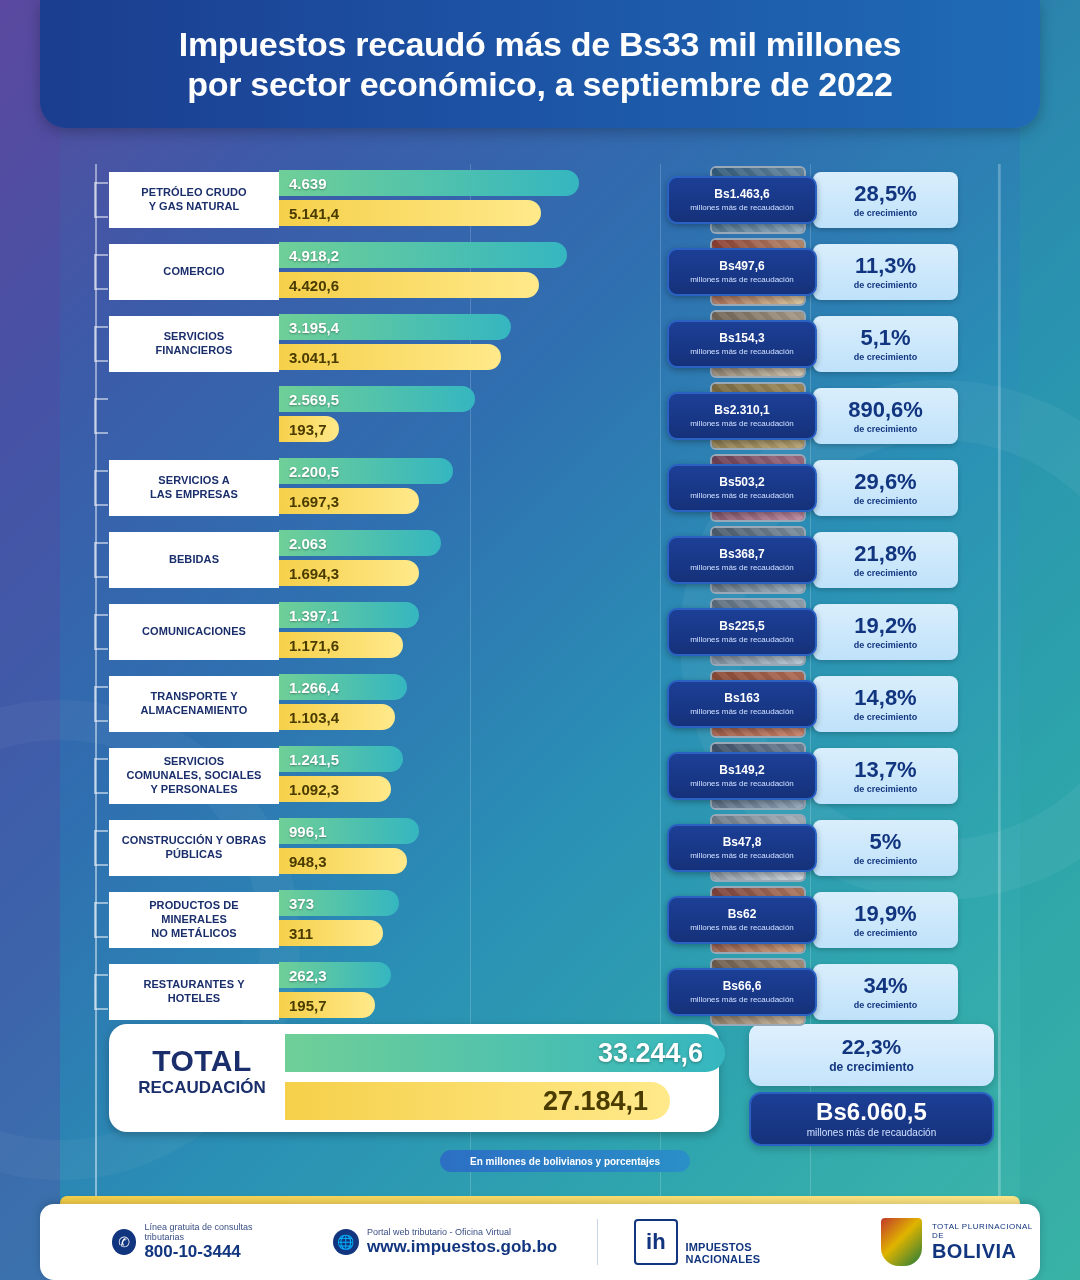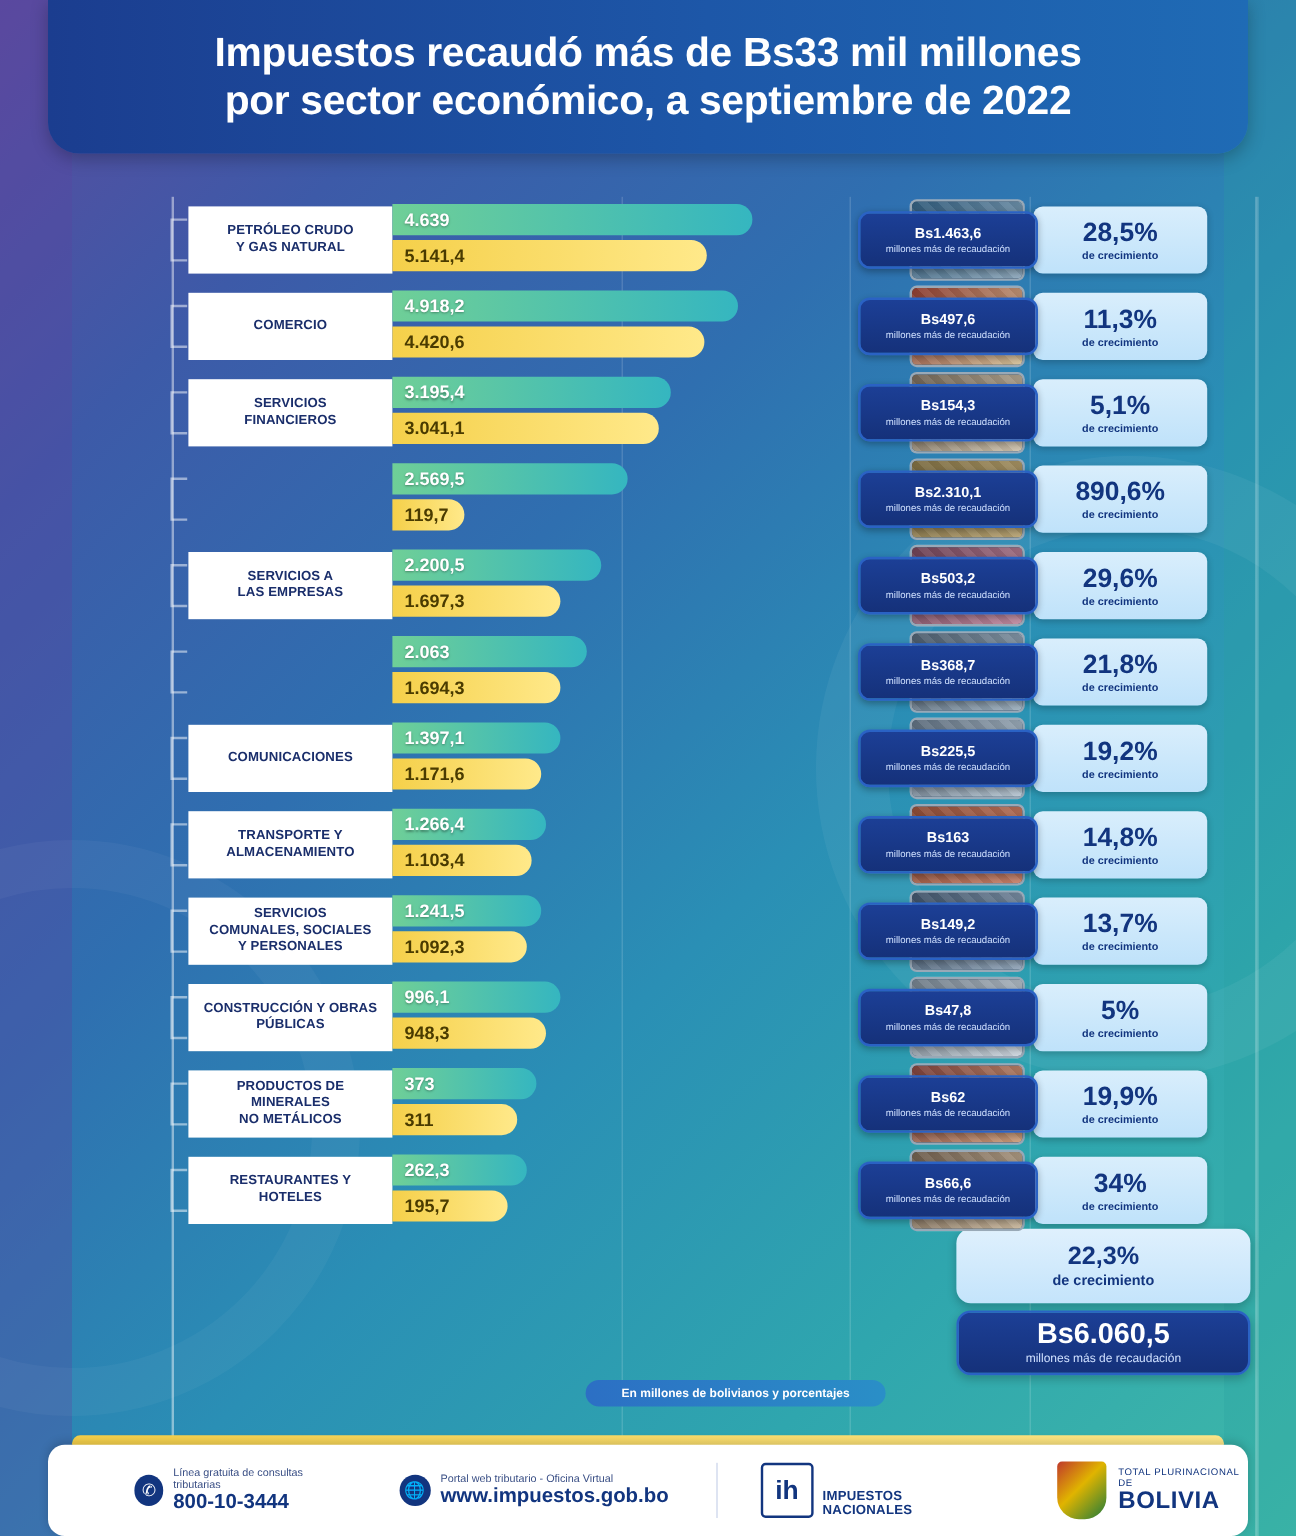--- a/index.html
+++ b/index.html
@@ -26,21 +26,21 @@
     border-bottom-left-radius:26px; border-bottom-right-radius:26px;
     box-shadow:0 4px 14px rgba(0,0,0,0.25);
     display:flex; align-items:center; justify-content:center;
   }
   .header-title {
     text-align:center; font-weight:bold; font-size:34px; line-height:1.18;
     letter-spacing:-0.3px; color:#ffffff; padding:0 26px;
   }
 
   
-  .chart { position:absolute; left:0; top:150px; width:948px; height:1040px;margin-left:48px; }
+  .chart { position:absolute; left:0; top:150px; width:948px; height:1040px; }
 
   .axis-frame {
     position:absolute; left:95px; top:14px; width:905px; height:1135px;
     border-left:2px solid rgba(255,255,255,0.45);
     border-right:2px solid rgba(255,255,255,0.25);
   }
   .gridline { position:absolute; top:14px; height:1125px; width:1px; background:rgba(255,255,255,0.18); }
 
   .rows { position:absolute; left:95px; top:14px; width:905px; }
 
@@ -265,21 +265,21 @@
       <div class="sub">de crecimiento</div>
     </div>
       </div>
       <div class="row">
     <div class="tick"></div>
     <div class="bars">
       <div class="bar y22" style="width:196px">
         <span class="val">2.569,5</span>
       </div>
       <div class="bar y21" style="width:60px">
-        <span class="val">119,7</span>
+        <span class="val">193,7</span>
       </div>
     </div>
     <div class="photo">
       <div class="ph-a" style="background:linear-gradient(135deg,#7a6a40,#b9a473)"></div>
       <div class="ph-b" style="background:repeating-linear-gradient(45deg,rgba(255,255,255,0.12) 0 6px,rgba(0,0,0,0.08) 6px 12px)"></div>
     </div>
     <div class="amount-badge">
       <div class="big">Bs2.310,1</div>
       <div class="small">millones más de recaudación</div>
     </div>
@@ -307,20 +307,21 @@
       <div class="big">Bs503,2</div>
       <div class="small">millones más de recaudación</div>
     </div>
     <div class="pct-box">
       <div class="p">29,6%</div>
       <div class="sub">de crecimiento</div>
     </div>
       </div>
       <div class="row">
     <div class="tick"></div>
+    <div class="label-box">BEBIDAS</div>
     <div class="bars">
       <div class="bar y22" style="width:162px">
         <span class="val">2.063</span>
       </div>
       <div class="bar y21" style="width:140px">
         <span class="val">1.694,3</span>
       </div>
     </div>
     <div class="photo">
       <div class="ph-a" style="background:linear-gradient(135deg,#4a5a6a,#9fb2c1)"></div>
@@ -476,20 +477,32 @@
     </div>
     <div class="pct-box">
       <div class="p">34%</div>
       <div class="sub">de crecimiento</div>
     </div>
       </div>
     </div>
 
 
   <div class="total-wrap">
+    <div class="total-card">
+      <div class="total-text">
+        <div class="t1">TOTAL</div>
+        <div class="t2">RECAUDACIÓN</div>
+      </div>
+      <div class="total-bar tb22">
+        <div class="tv">33.244,6</div>
+      </div>
+      <div class="total-bar tb21">
+        <div class="tv">27.184,1</div>
+      </div>
+    </div>
     <div class="total-pct">
       <div class="p">22,3%</div>
       <div class="sub">de crecimiento</div>
     </div>
     <div class="total-amt">
       <div class="big">Bs6.060,5</div>
       <div class="small">millones más de recaudación</div>
     </div>
   </div>
 

